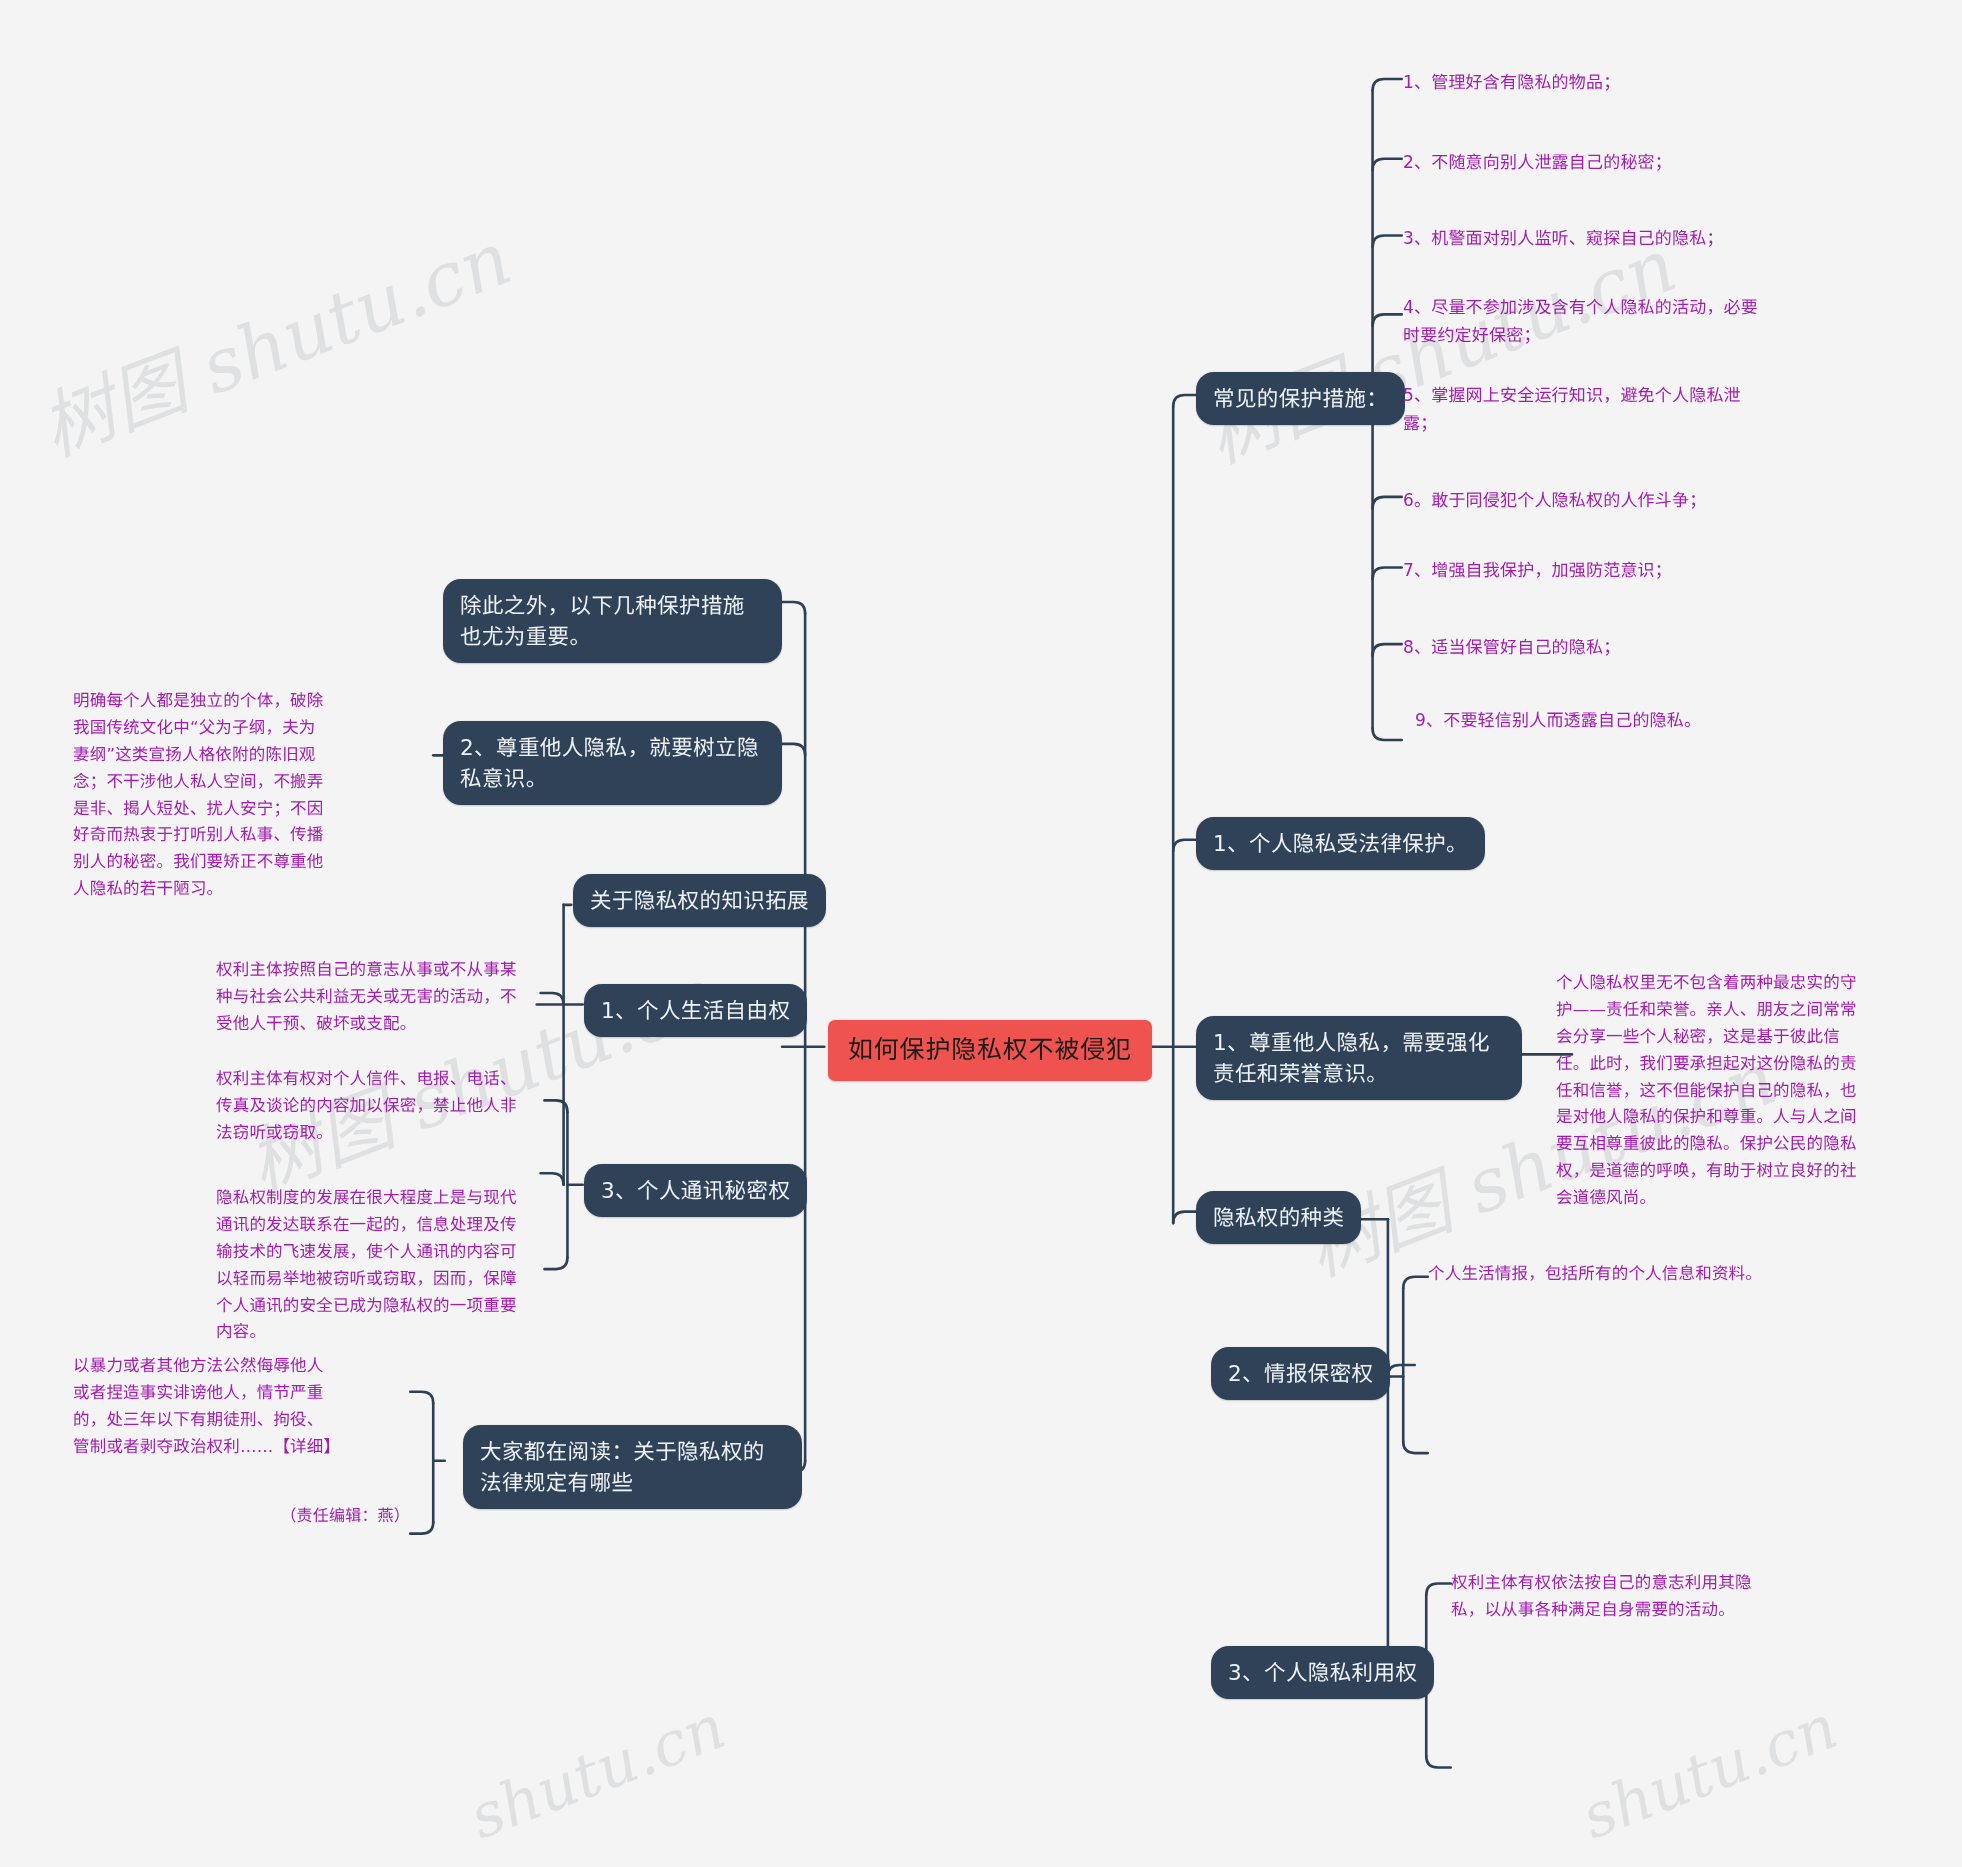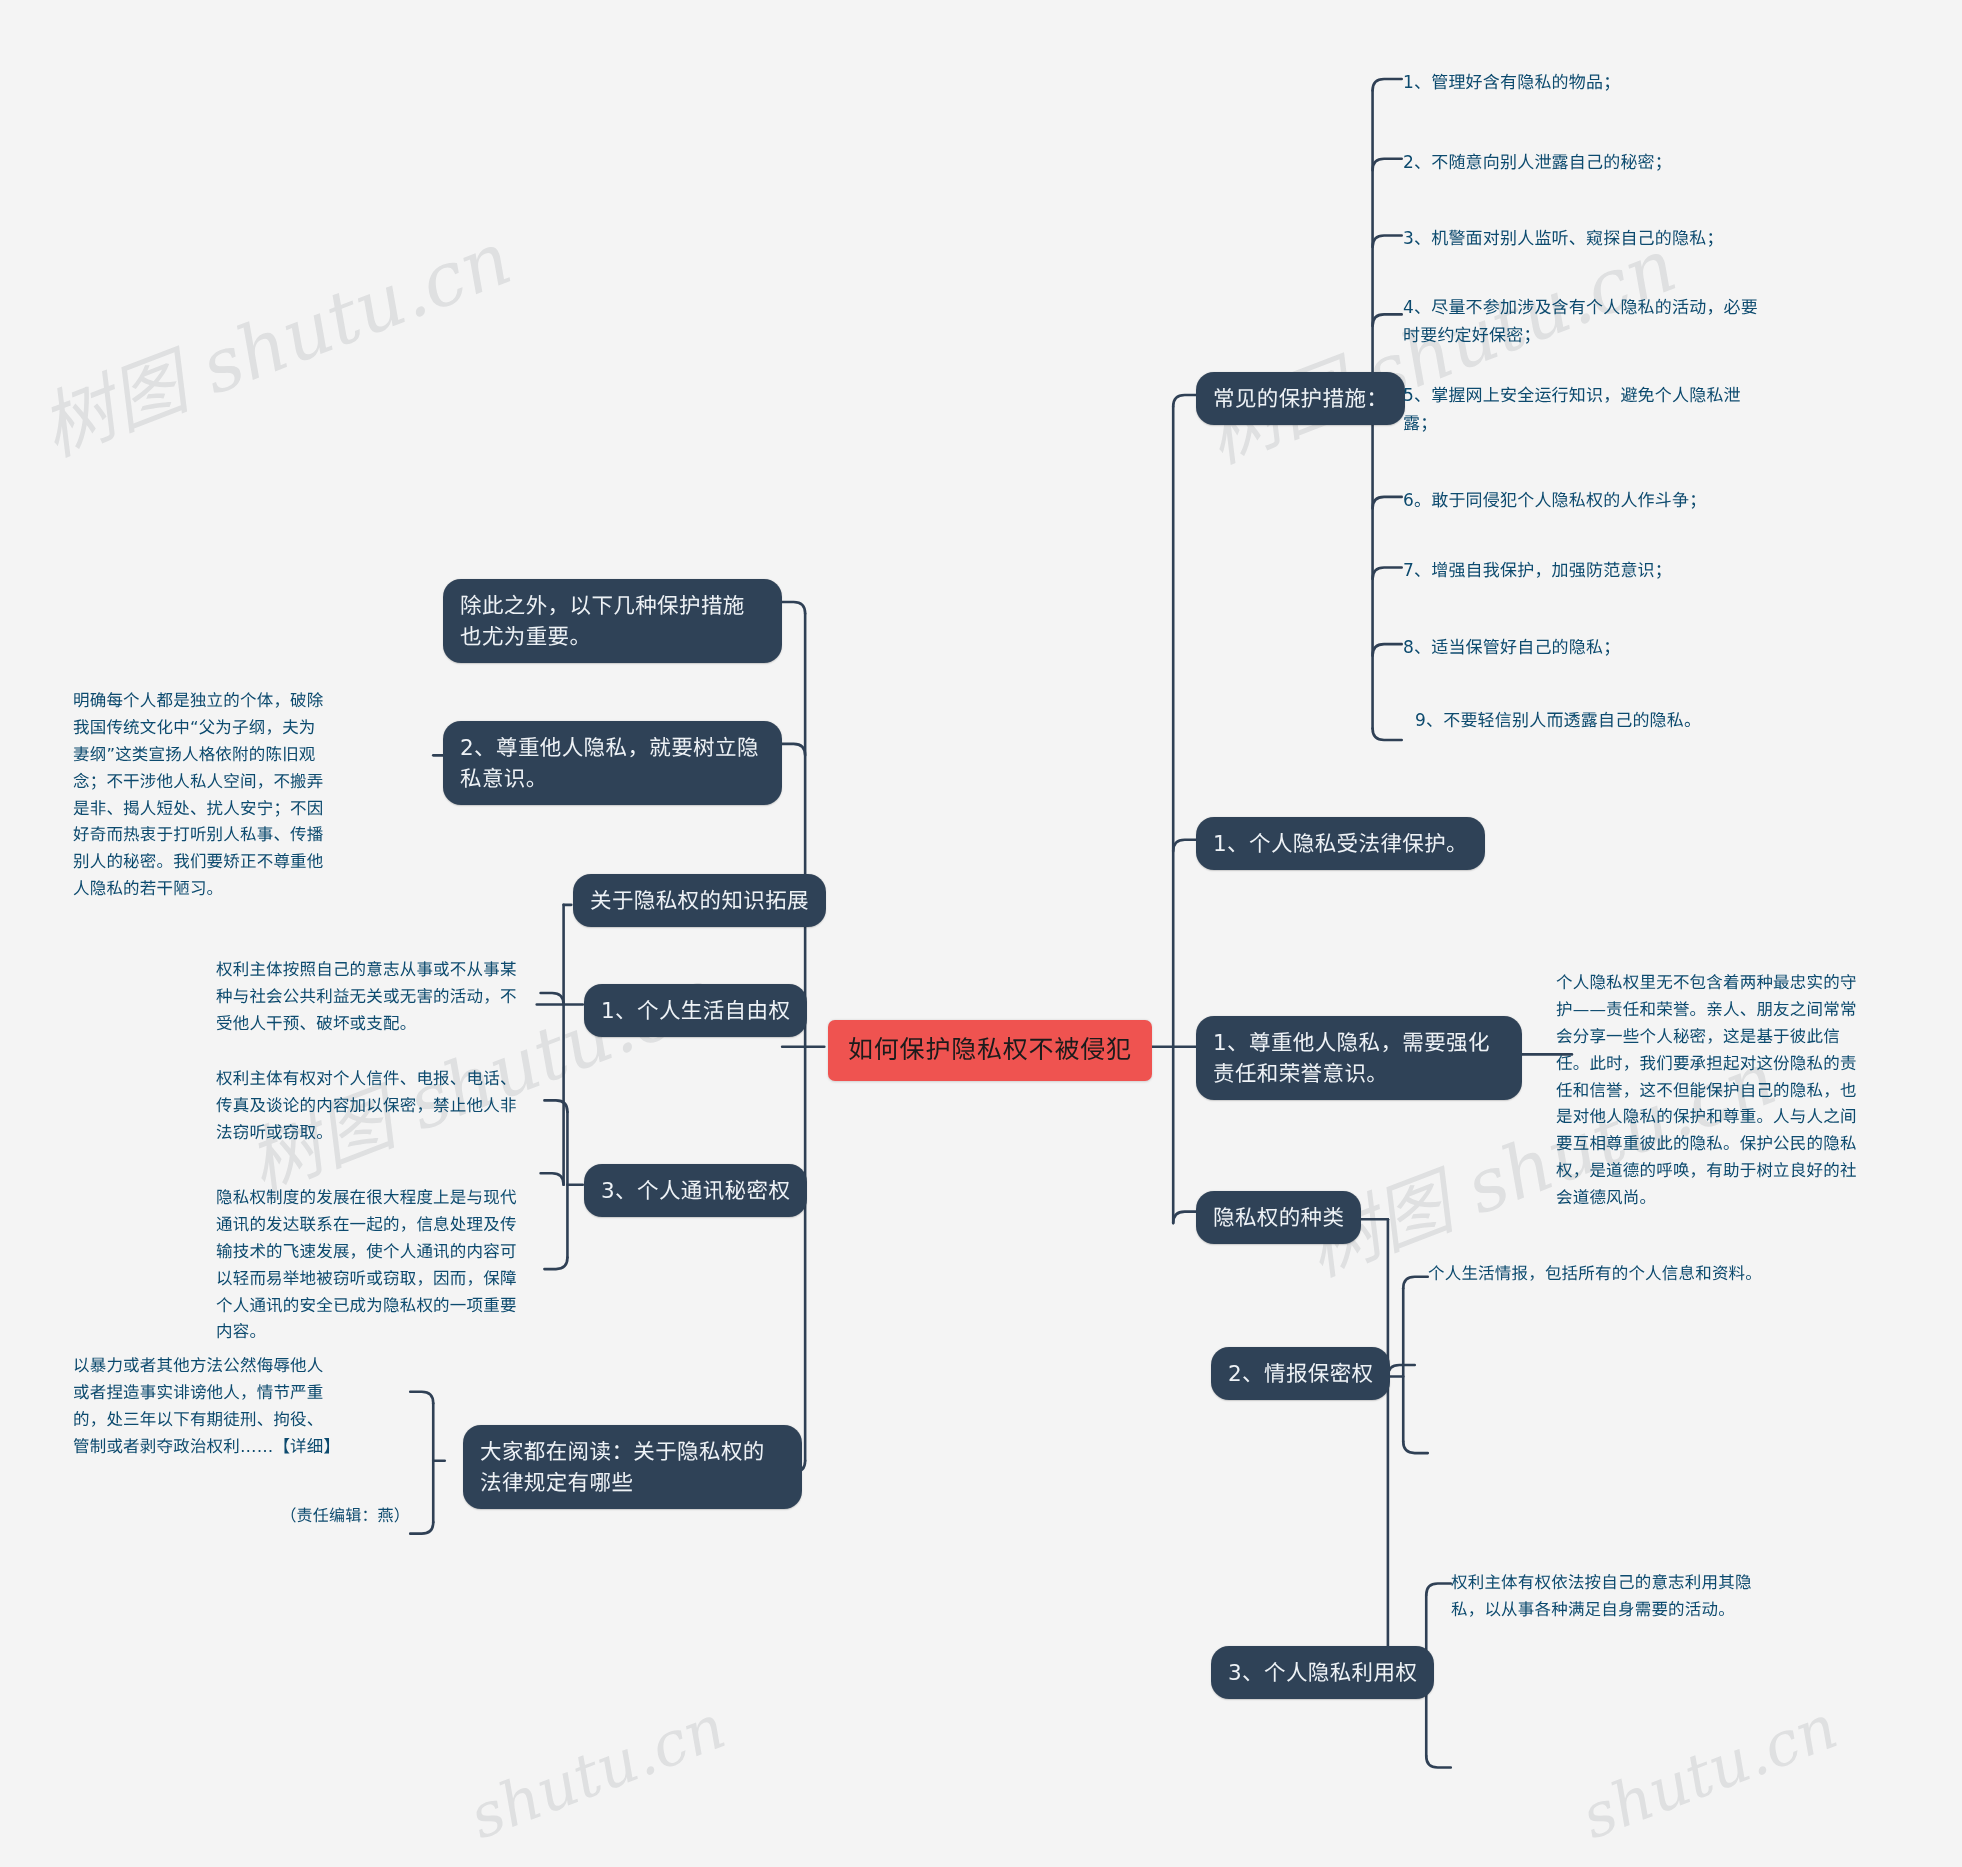--- a/index.html
+++ b/index.html
@@ -49,21 +49,21 @@
     font-size:25px;
     padding:12.3px 20px;
     letter-spacing:0.8px;
     font-weight:400;
     box-shadow:0 0.8px 2.3px rgba(0,0,0,0.15);
   }
 
   
   .leaf{
     position:absolute;
-    color:#0c4a6e;
+    color:#a21caf;
     font-size:17px;
     line-height:1.62;
     letter-spacing:0.2px;
     box-sizing:border-box;
   }
   .leaf.sm{font-size:16.5px;line-height:1.63;}
   .leaf.credit{font-size:16px;text-align:right;}
 </style>
 </head>
 <body>

